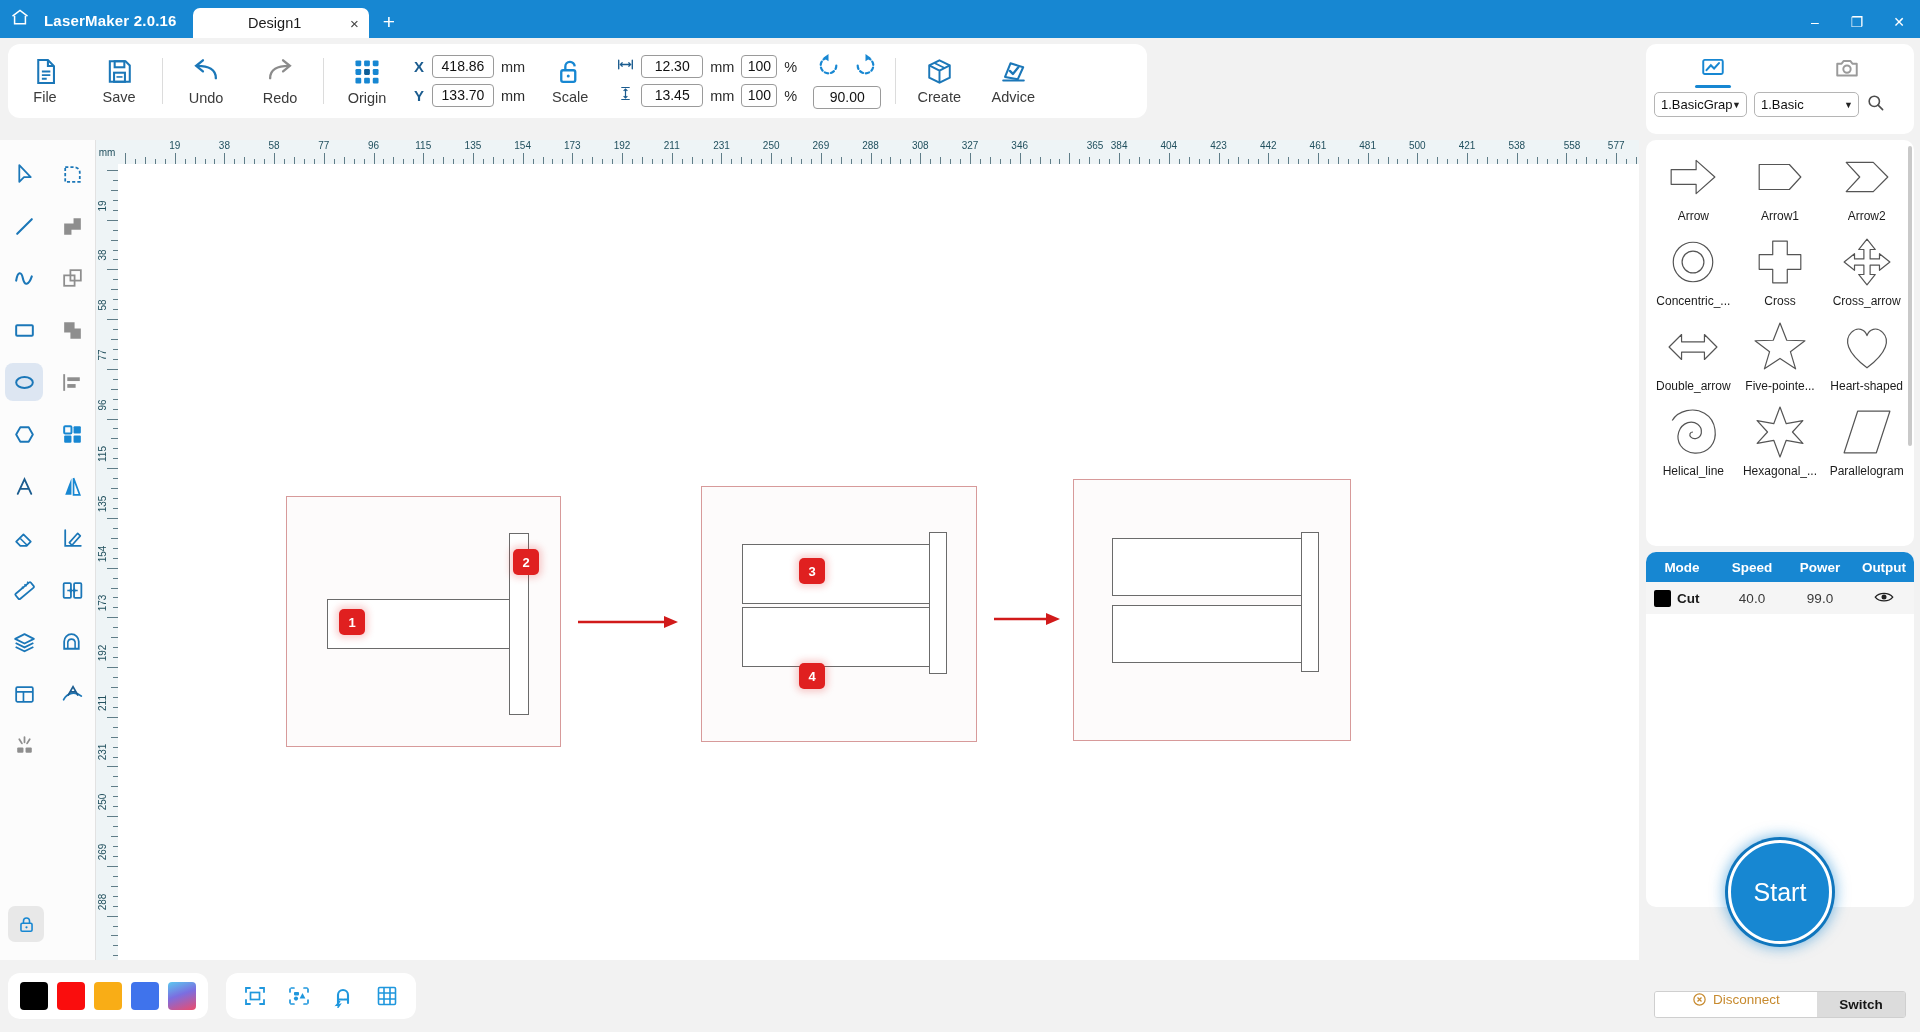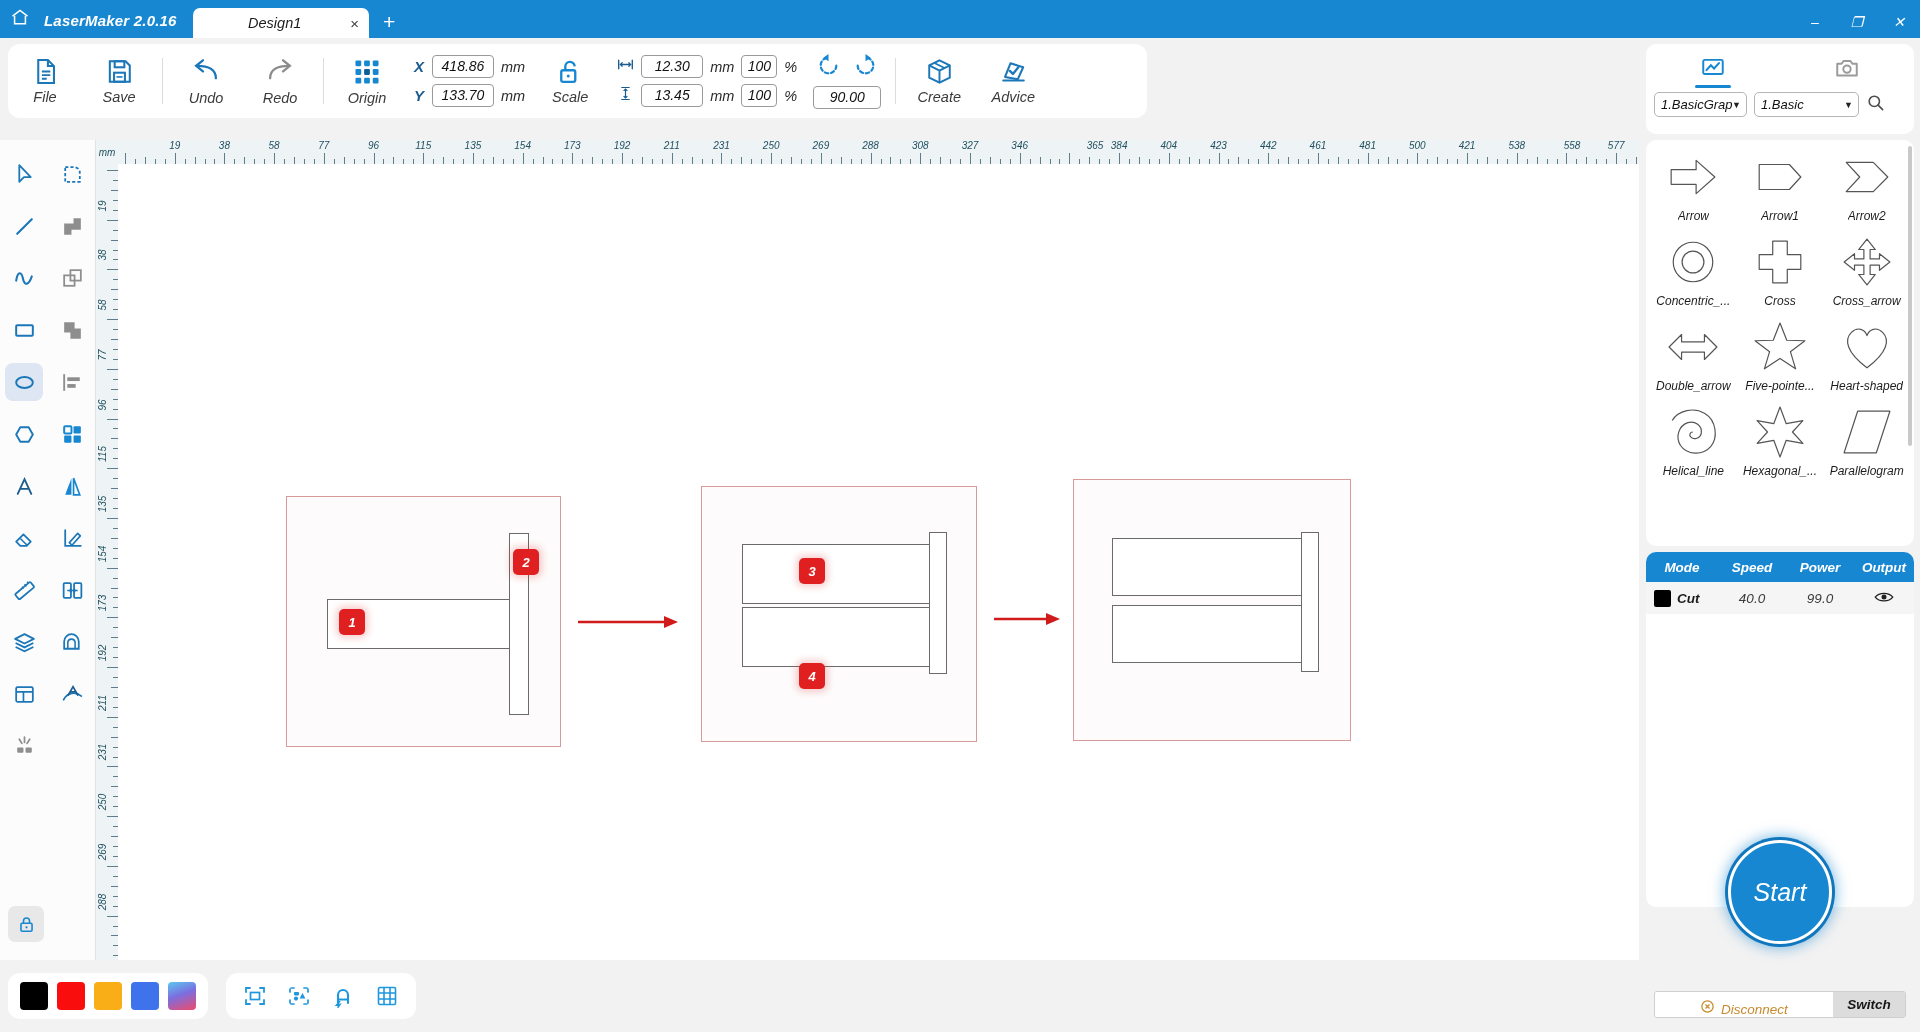--- a/index.html
+++ b/index.html
@@ -1,21 +1,21 @@
 <!DOCTYPE html>
 <html><head>
 <meta charset="utf-8">
 <style>
   * { box-sizing: border-box; margin: 0; padding: 0; }
   html, body {
     width: 1920px; height: 1032px;
     font-family: "Liberation Sans", sans-serif;
     background: #f2f2f2; overflow: hidden;
   }
-  #app { position: relative; width: 1920px; height: 1032px; font-style: italic; }
+  #app { position: relative; width: 1920px; height: 1032px; }
 
   
   .titlebar {
     position: absolute; left: 0; top: 0; width: 1920px; height: 38px;
     background: #1787d2; display: flex; align-items: flex-end;
   }
   .tb-home { width: 40px; height: 38px; display: flex; align-items: center; justify-content: center; padding-bottom: 4px;}
   .tb-appname {
     color: #ffffff; font-size: 15px; font-weight: bold;
     padding: 0 16px 9px 4px; letter-spacing: .2px;
@@ -209,25 +209,25 @@
     width: 104px; height: 104px; border-radius: 50%; background: #1787d2;
     border: 3px solid #ffffff; box-shadow: 0 0 0 3px #1076bd, 0 0 14px 4px rgba(23,135,210,.55);
     color: #fff; font-size: 25px; display: flex; align-items: center; justify-content: center;
     cursor: pointer;
   }
   .rp-conn {
     position: absolute; left: 14px; right: 14px; bottom: 14px; height: 27px;
     display: flex; border: 1px solid #cfcfcf; border-radius: 3px; overflow: hidden;
   }
   .conn-status {
-    flex: 1; background: #fff; display: flex; align-items: flex-end; justify-content: center;
+    flex: 1; background: #fff; display: flex; align-items: flex-start; justify-content: center;
     gap: 6px; font-size: 13.5px; color: #c78a2e;
   }
   .conn-switch {
-    width: 72px; background: #dcdcdc; display: flex; align-items: center; justify-content: center;
+    width: 88px; background: #dcdcdc; display: flex; align-items: center; justify-content: center;
     font-size: 13.5px; color: #161616; font-weight: bold; cursor: pointer;
   }
 
   
   .board {
     position: absolute; border: 1.6px solid #d79a9a; background: #fdfbfb;
   }
   .bar { position: absolute; border: 1.7px solid #6b6b6b; background: #ffffff; }
   .badge {
     position: absolute; width: 26px; height: 26px; background: #e02020;

